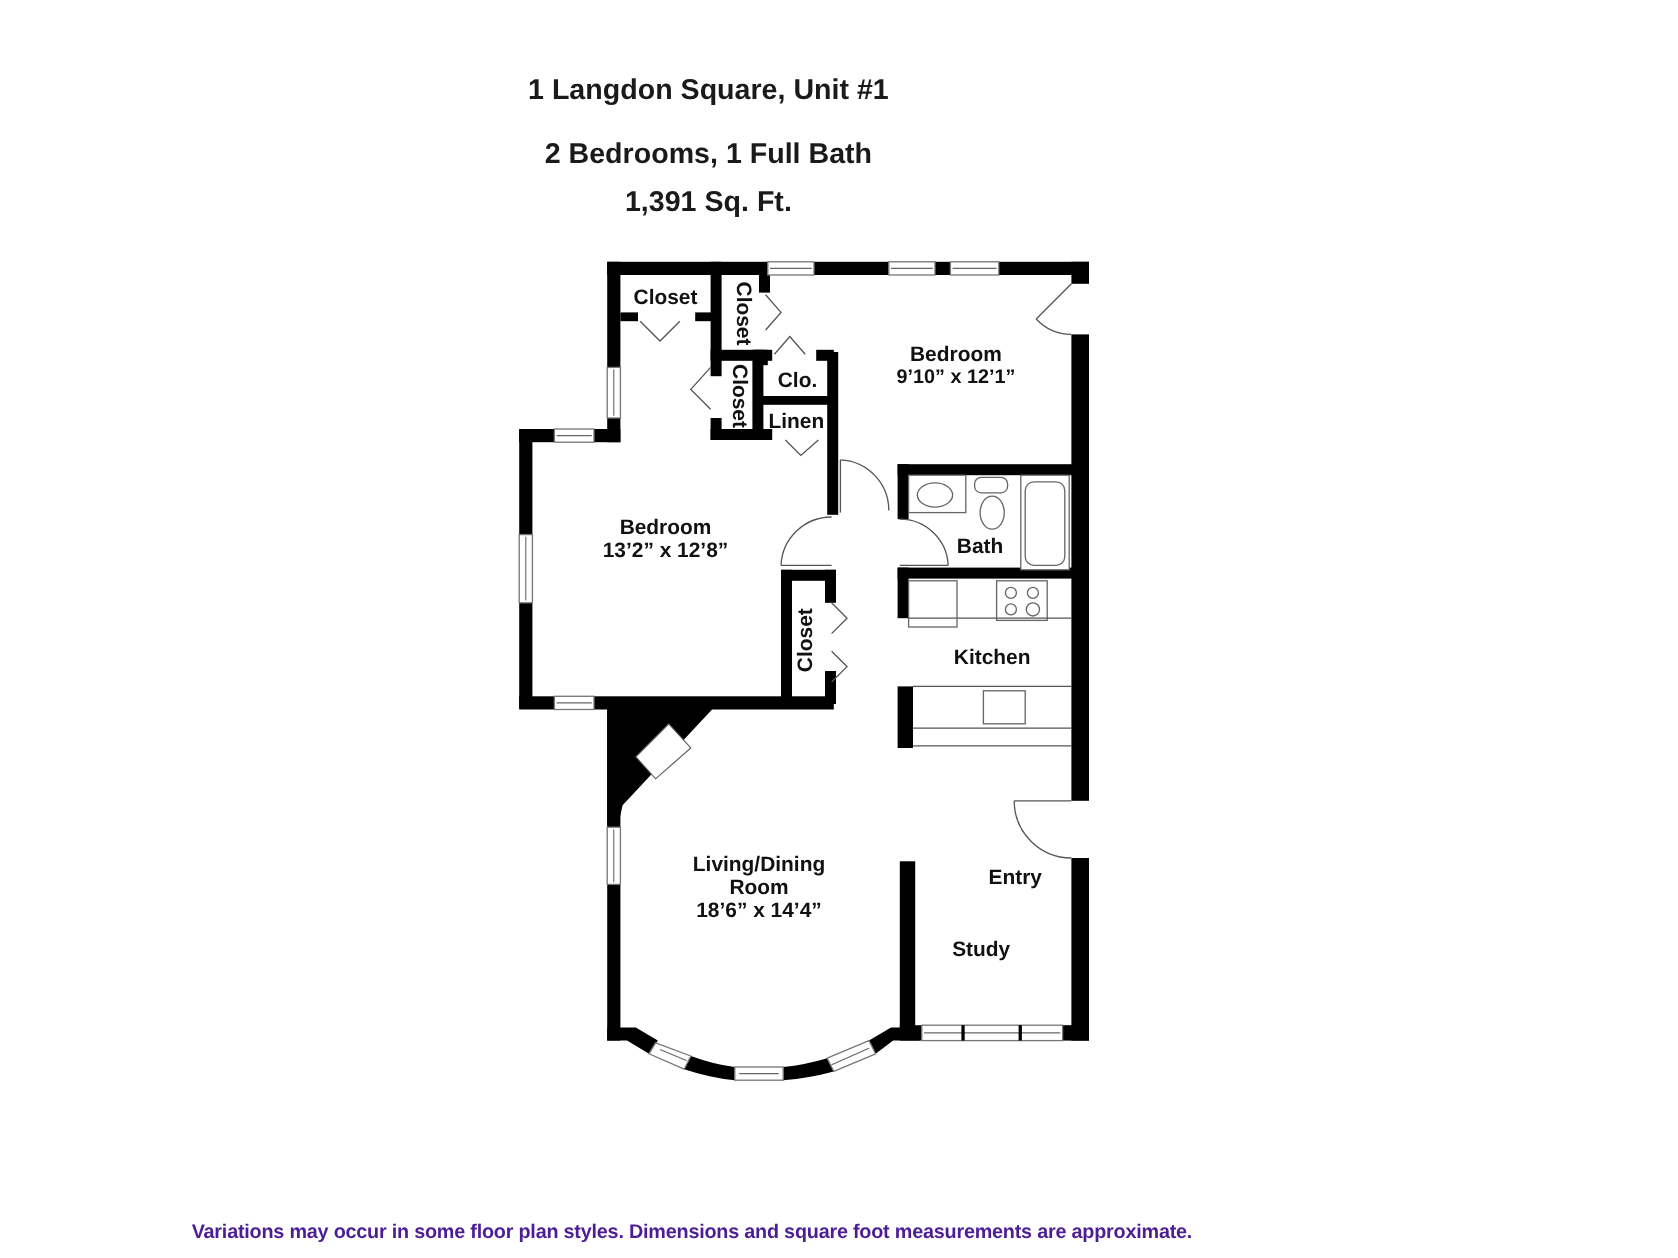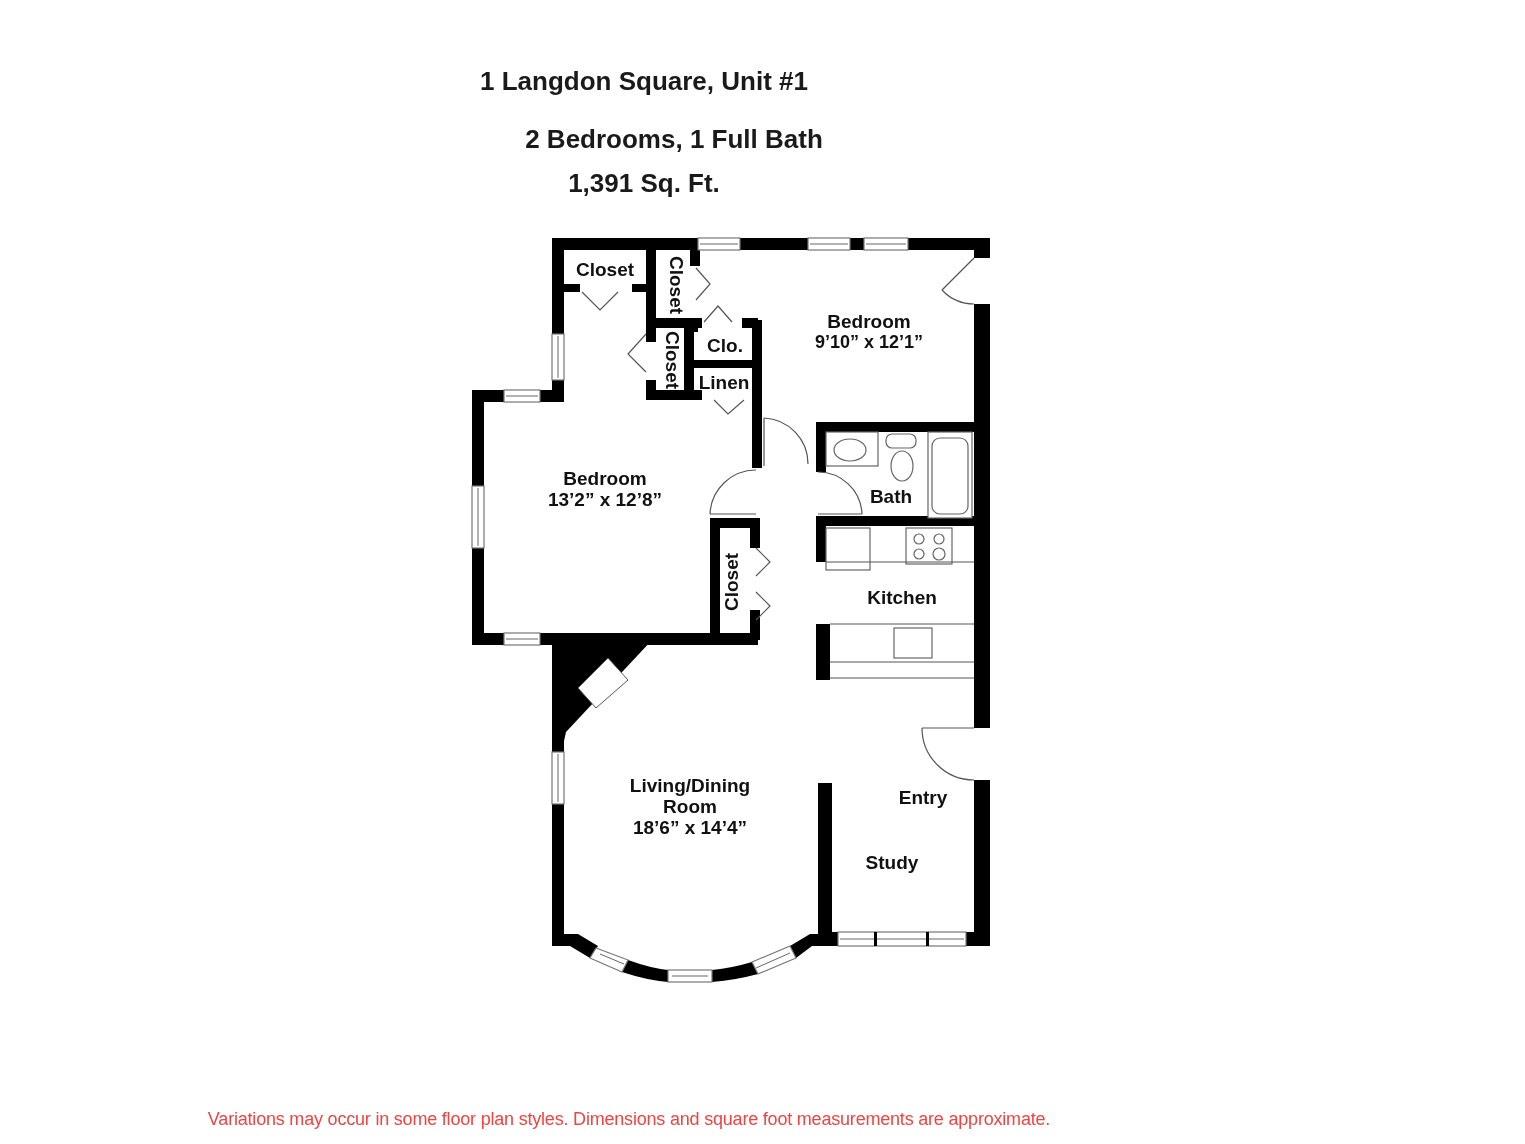--- a/index.html
+++ b/index.html
@@ -1,24 +1,24 @@
 <!DOCTYPE html>
 <html><head>
 <meta charset="utf-8">
 <style>
   html, body { margin: 0; padding: 0; background: #ffffff; }
   body { width: 1525px; height: 1144px; position: relative; overflow: hidden;
          font-family: "Liberation Sans", "DejaVu Sans", sans-serif; color: #111; }
   .hdr { position: absolute; left: 0; width: 1288px; text-align: center;
          font-weight: bold; color: #1a1a1a; }
   .hdr.title { top: 66px; font-size: 26px; }
-  .hdr.sub { top: 124px; font-size: 26px; padding-left: 30px; }
+  .hdr.sub { top: 124px; font-size: 26px; }
   .hdr.area { top: 168px; font-size: 26px; }
   .footer { position: absolute; top: 1109px; left: 0; width: 1258px; text-align: center;
-            font-size: 18px; font-weight: normal; color: #ef4444; letter-spacing: -0.2px; }
+            font-size: 18px; font-weight: bold; color: #4c1d95; letter-spacing: -0.2px; }
   svg#plan { position: absolute; left: 0; top: 0; }
   .lbl { font-family: "Liberation Sans", "DejaVu Sans", sans-serif; font-weight: bold; fill: #111; }
   .wall { fill: #000; }
   .win { fill: #fff; stroke: #777; stroke-width: 1.2; }
   .winl { stroke: #666; stroke-width: 1; }
   .door { fill: none; stroke: #555; stroke-width: 1.2; }
   .fix { fill: #fff; stroke: #666; stroke-width: 1.2; }
 </style>
 </head>
 <body>

